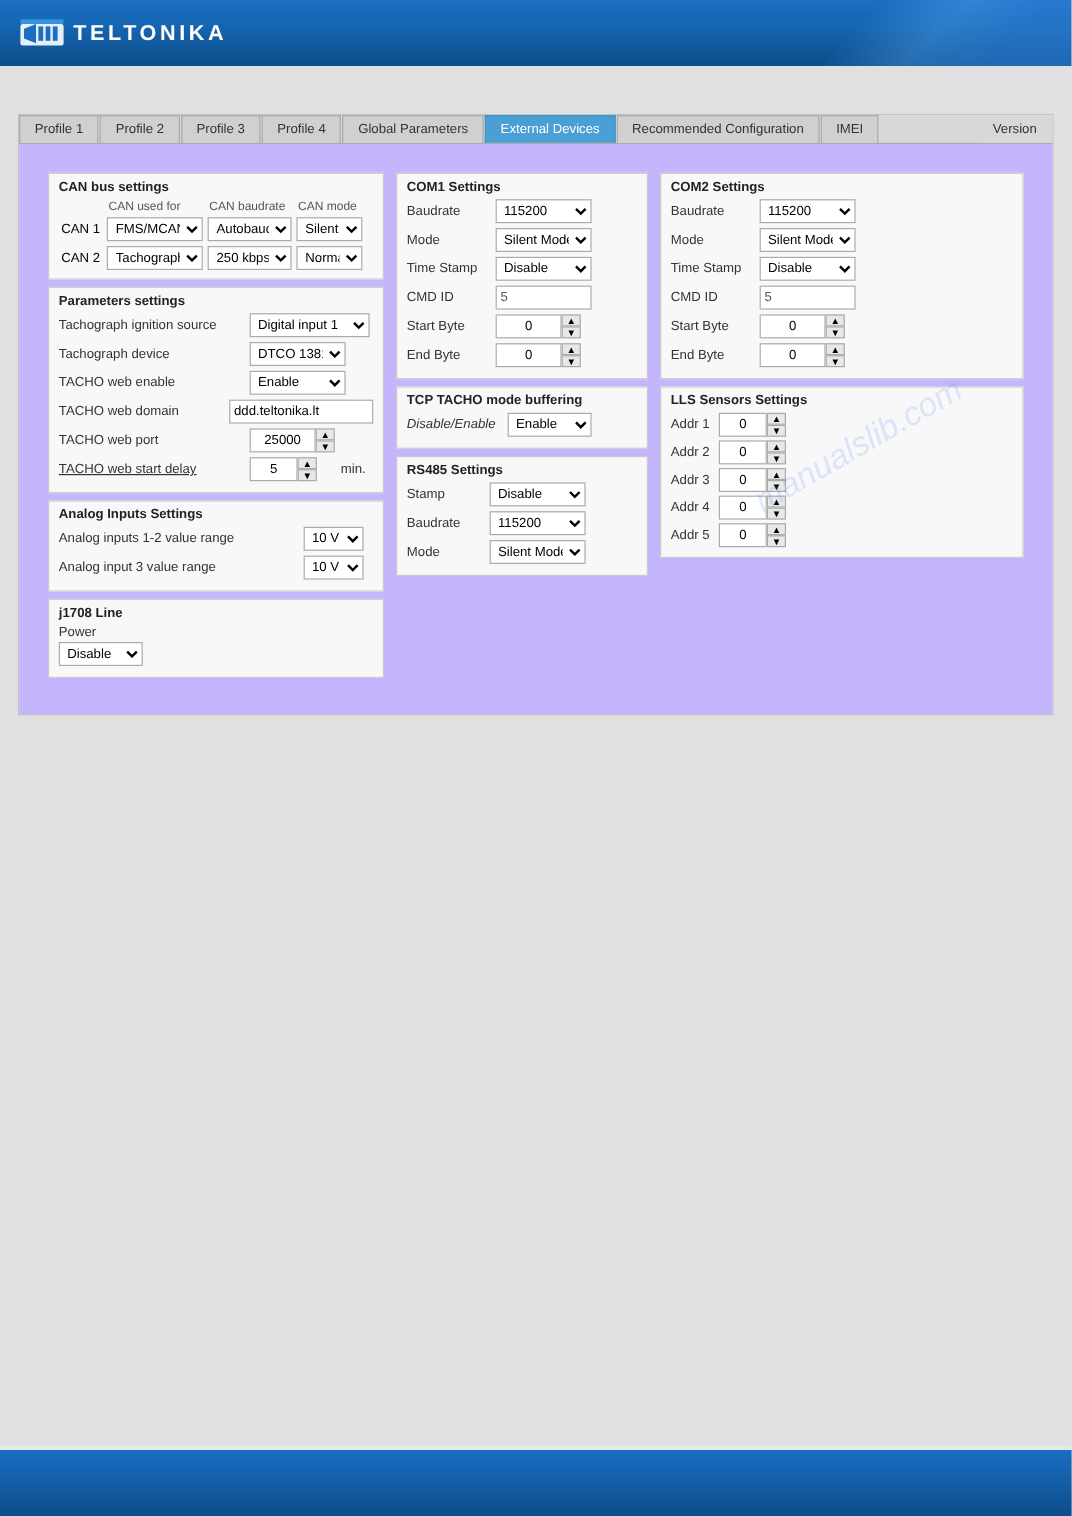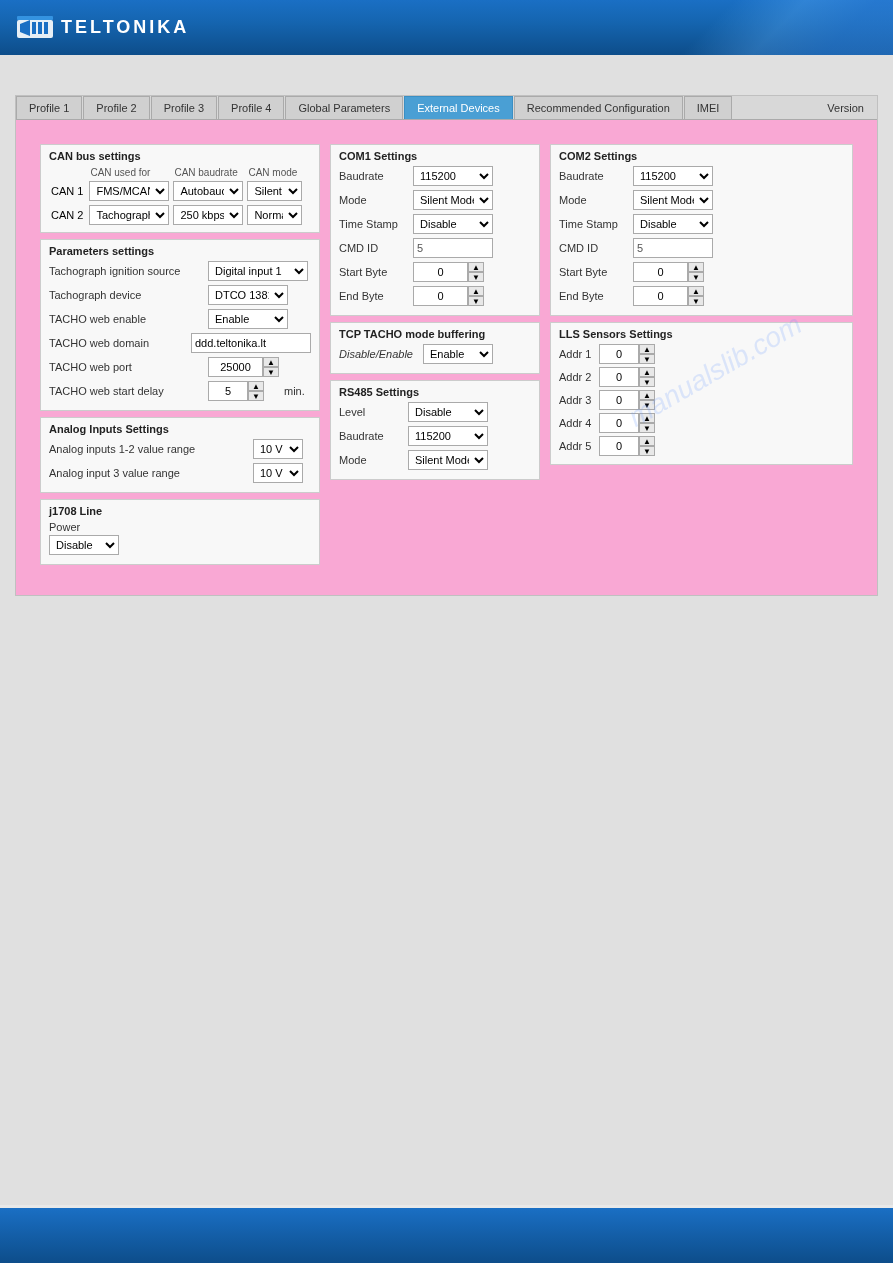--- a/index.html
+++ b/index.html
@@ -88,21 +88,21 @@
       background: #4a9fd4;
       color: white;
       border-color: #3a8fc4;
     }
 
     
     .content-area {
       display: flex;
       padding: 24px;
       gap: 10px;
-      background: #f9a8d4;
+      background: #c4b5fd;
     }
 
     .section {
       flex: 1;
     }
 
     .form-row {
       display: flex;
       align-items: center;
       margin-bottom: 4px;
@@ -363,21 +363,21 @@
             <div class="spinner-group">
               <input type="text" class="spinner-input" value="25000" style="width: 55px;">
               <div class="spinner-buttons">
                 <button class="spinner-btn">▲</button>
                 <button class="spinner-btn">▼</button>
               </div>
             </div>
           </div>
 
           <div class="form-row">
-            <div class="form-label" style="width:155px;">TACHO web start delay</div>
+            <div class="form-label" style="width:155px;text-decoration:underline;">TACHO web start delay</div>
             <div class="spinner-group">
               <input type="text" class="spinner-input" value="5" style="width: 40px;">
               <div class="spinner-buttons">
                 <button class="spinner-btn">▲</button>
                 <button class="spinner-btn">▼</button>
               </div>
             </div>
             <span class="form-label" style="margin-left:16px;">min.</span>
           </div>
         </div>
@@ -486,21 +486,21 @@
               <option>Enable</option>
               <option>Disable</option>
             </select>
           </div>
         </div>
 
         <div class="sub-panel">
           <div class="sub-panel-title">RS485 Settings</div>
 
           <div class="form-row">
-            <div class="form-label" style="width:65px;">Level</div>
+            <div class="form-label" style="width:65px;">Stamp</div>
             <select style="width:80px;">
               <option>Disable</option>
               <option>Enable</option>
             </select>
           </div>
 
           <div class="form-row">
             <div class="form-label" style="width:65px;">Baudrate</div>
             <select style="width:80px;">
               <option>115200</option>

